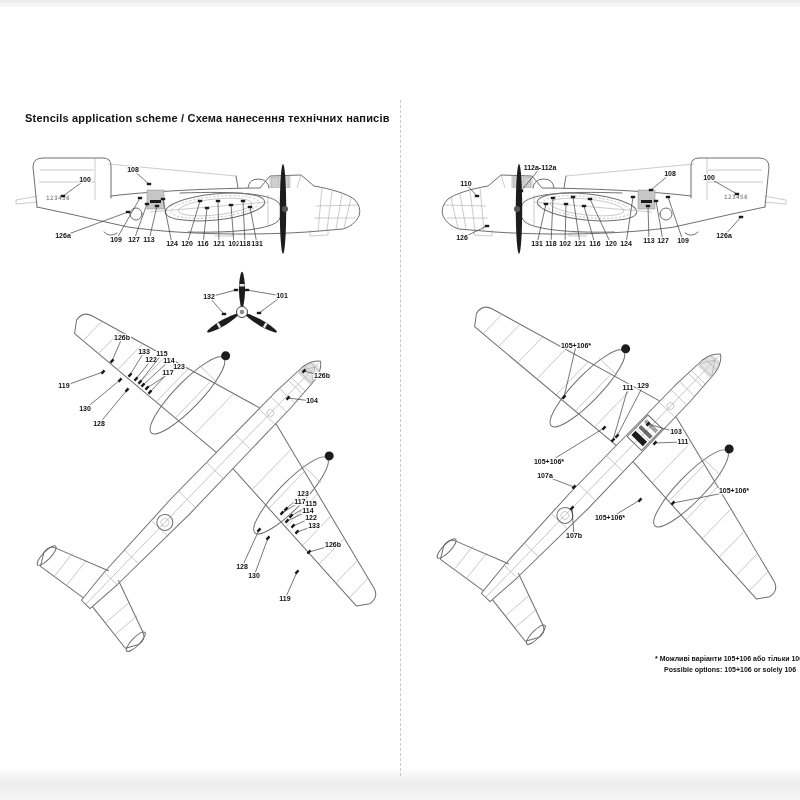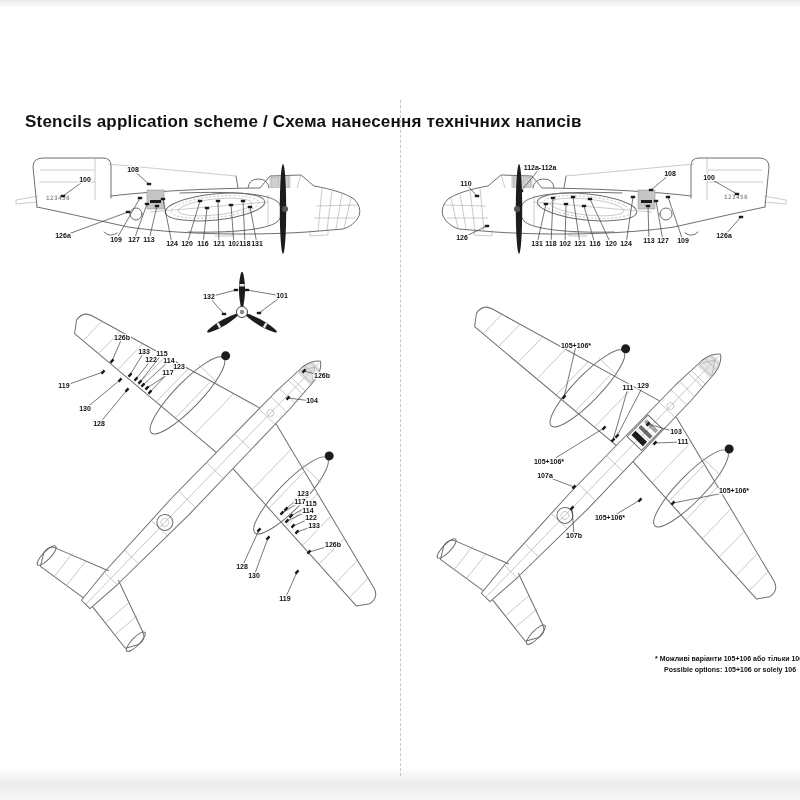--- a/index.html
+++ b/index.html
@@ -3,21 +3,21 @@
 <meta charset="utf-8">
 <style>
   html,body{margin:0;padding:0;background:#fff;}
   .sheet{position:relative;width:800px;height:800px;background:#ffffff;overflow:hidden;
          font-family:"Liberation Sans",sans-serif;}
   .edge-top{position:absolute;left:0;top:0;width:800px;height:7px;
             background:linear-gradient(#e9e9e9,#fbfbfb);}
   .edge-bottom{position:absolute;left:0;top:770px;width:800px;height:30px;
             background:linear-gradient(#fbfbfb,#ececec 45%,#f6f6f6);}
   .page-title{position:absolute;left:25px;top:112px;margin:0;
-              font-size:17px;font-weight:bold;color:#111;letter-spacing:.2px;white-space:nowrap;}
+              font-size:11px;font-weight:bold;color:#111;letter-spacing:.2px;white-space:nowrap;}
   .fold-line{position:absolute;left:400px;top:100px;height:676px;width:0;
              border-left:1px dashed #c8c8c8;}
   .footnote{position:absolute;left:655px;top:653px;width:160px;
             font-size:7px;font-weight:bold;color:#111;line-height:11px;white-space:nowrap;}
   .footnote .fn2{margin-left:9px;}
   svg#art{position:absolute;left:0;top:0;}
   .ol{fill:none;stroke:#6f6f6f;stroke-width:1;stroke-linejoin:round;stroke-linecap:round;}
   .thin{fill:none;stroke:#a0a0a0;stroke-width:.55;}
   .dash{fill:none;stroke:#9a9a9a;stroke-width:.6;stroke-dasharray:2 2;}
   .shade{fill:#c6c6c6;stroke:#8a8a8a;stroke-width:.5;}

